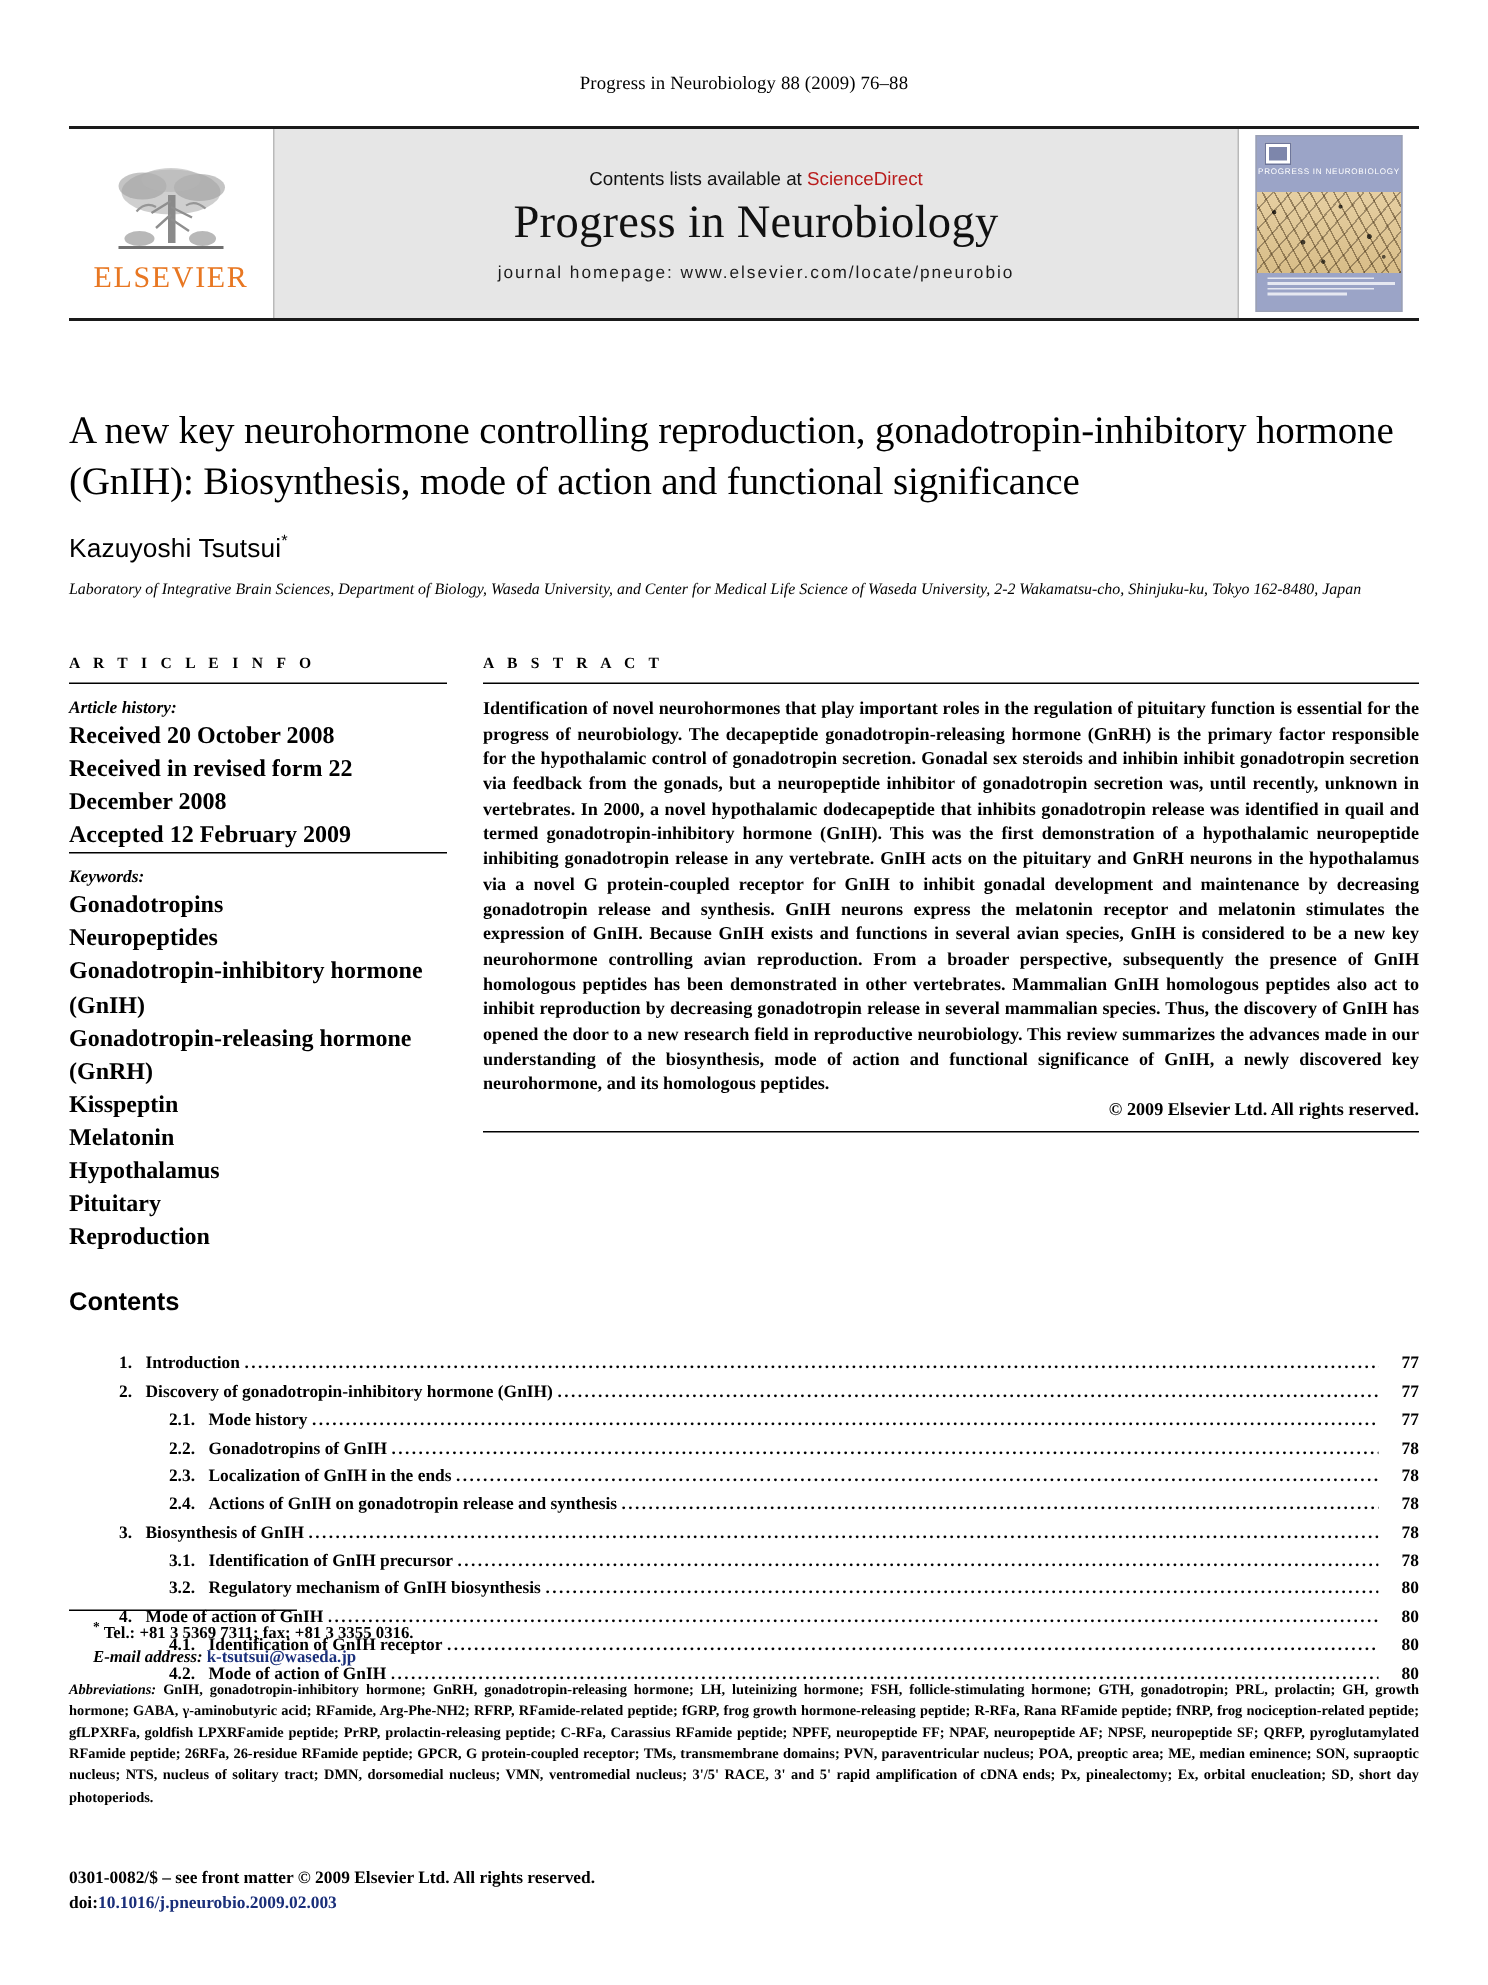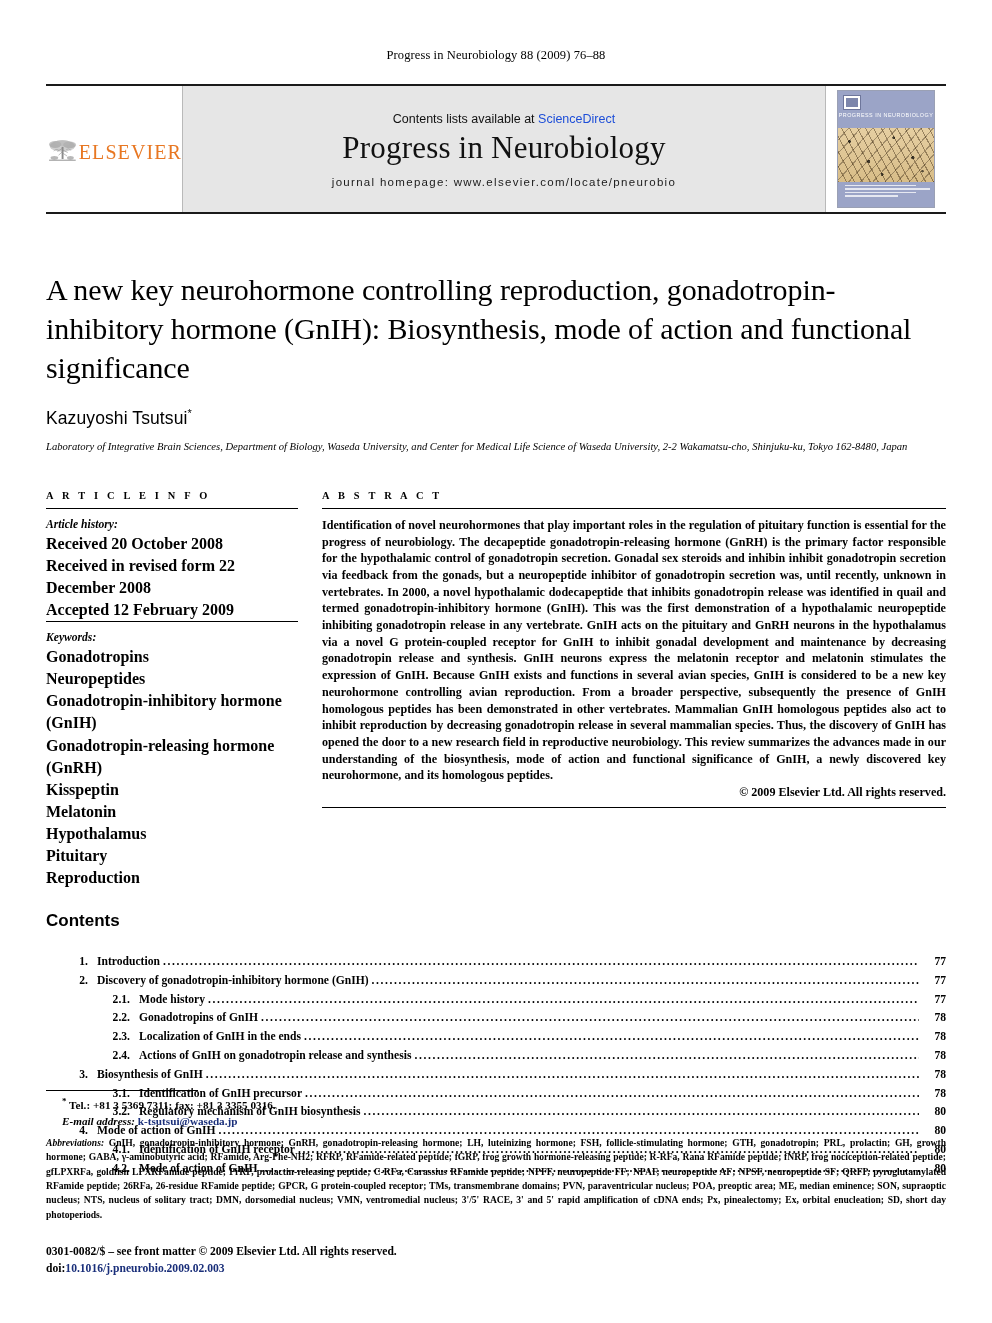--- a/index.html
+++ b/index.html
@@ -38,21 +38,21 @@
     align-items: stretch;
     height: 126px;
     border-top: 2.5px solid #1a1a1a;
     border-bottom: 2.5px solid #1a1a1a;
     position: relative;
   }
   .banner-logo {
     width: 136px;
     flex: 0 0 136px;
     display: flex;
-    flex-direction: row;
+    flex-direction: column;
     align-items: center;
     justify-content: center;
     background: #ffffff;
     padding-top: 4px;
     box-sizing: border-box;
   }
   .elsevier-tree { display:block; }
   .elsevier-word {
     font-family: "Liberation Serif", serif;
     color: #E87722;
@@ -72,21 +72,21 @@
     justify-content: center;
     padding: 6px 0 4px;
     box-sizing: border-box;
   }
   .contents-line {
     font-family: "Liberation Sans", sans-serif;
     font-size: 12.5px;
     color: #111;
     margin-bottom: 6px;
   }
-  .sd-link { color: #1d4ed8; }
+  .sd-link { color: #b91c1c; }
   .journal-title {
     font-family: "Liberation Serif", serif;
     font-size: 31px;
     letter-spacing: .2px;
     color: #111;
     line-height: 1.05;
     margin-bottom: 12px;
   }
   .homepage-line {
     font-family: "Liberation Sans", sans-serif;
@@ -160,21 +160,21 @@
     height: 1.4px;
     background: rgba(255,255,255,.75);
     margin-bottom: 2px;
   }
   .cover-rule.short { width: 62%; }
   .cover-rule.mid { width: 84%; }
 
   
   .title {
     margin-top: 56px;
-    font-size: 30px;
+    font-size: 26px;
     line-height: 1.30;
     font-weight: normal;
     letter-spacing: -0.1px;
   }
   .author {
     margin-top: 17px;
     font-family: "Liberation Sans", sans-serif;
     font-size: 17.5px;
     letter-spacing: .1px;
   }
@@ -316,21 +316,21 @@
   .abbrev {
     margin-top: 6px;
     font-size: 9.6px;
     line-height: 1.5;
     text-align: justify;
     font-weight: bold;
   }
   .abbrev .lead { font-style: italic; }
   .abbrev i { font-style: italic; }
   .imprint {
-    margin-top: 22px;
+    margin-top: 38px;
     font-size: 11.6px;
     line-height: 1.42;
     font-weight: bold;
   }
   .doi-link { color: #1a2f7a; }
 </style>
 </head>
 <body>
 
 <div class="page">

